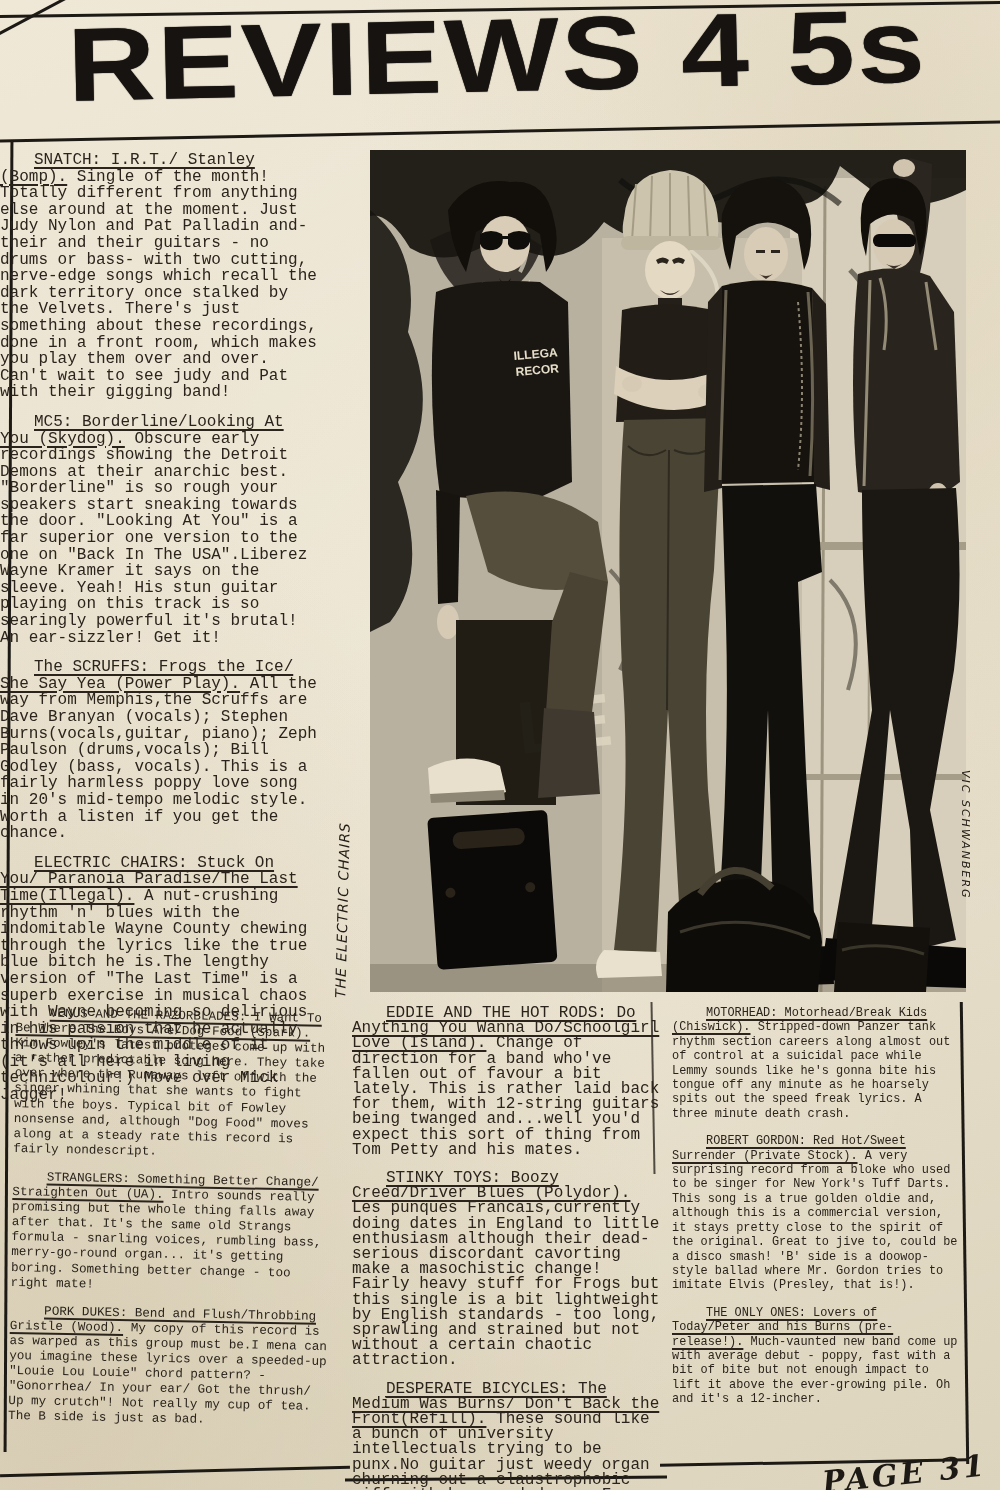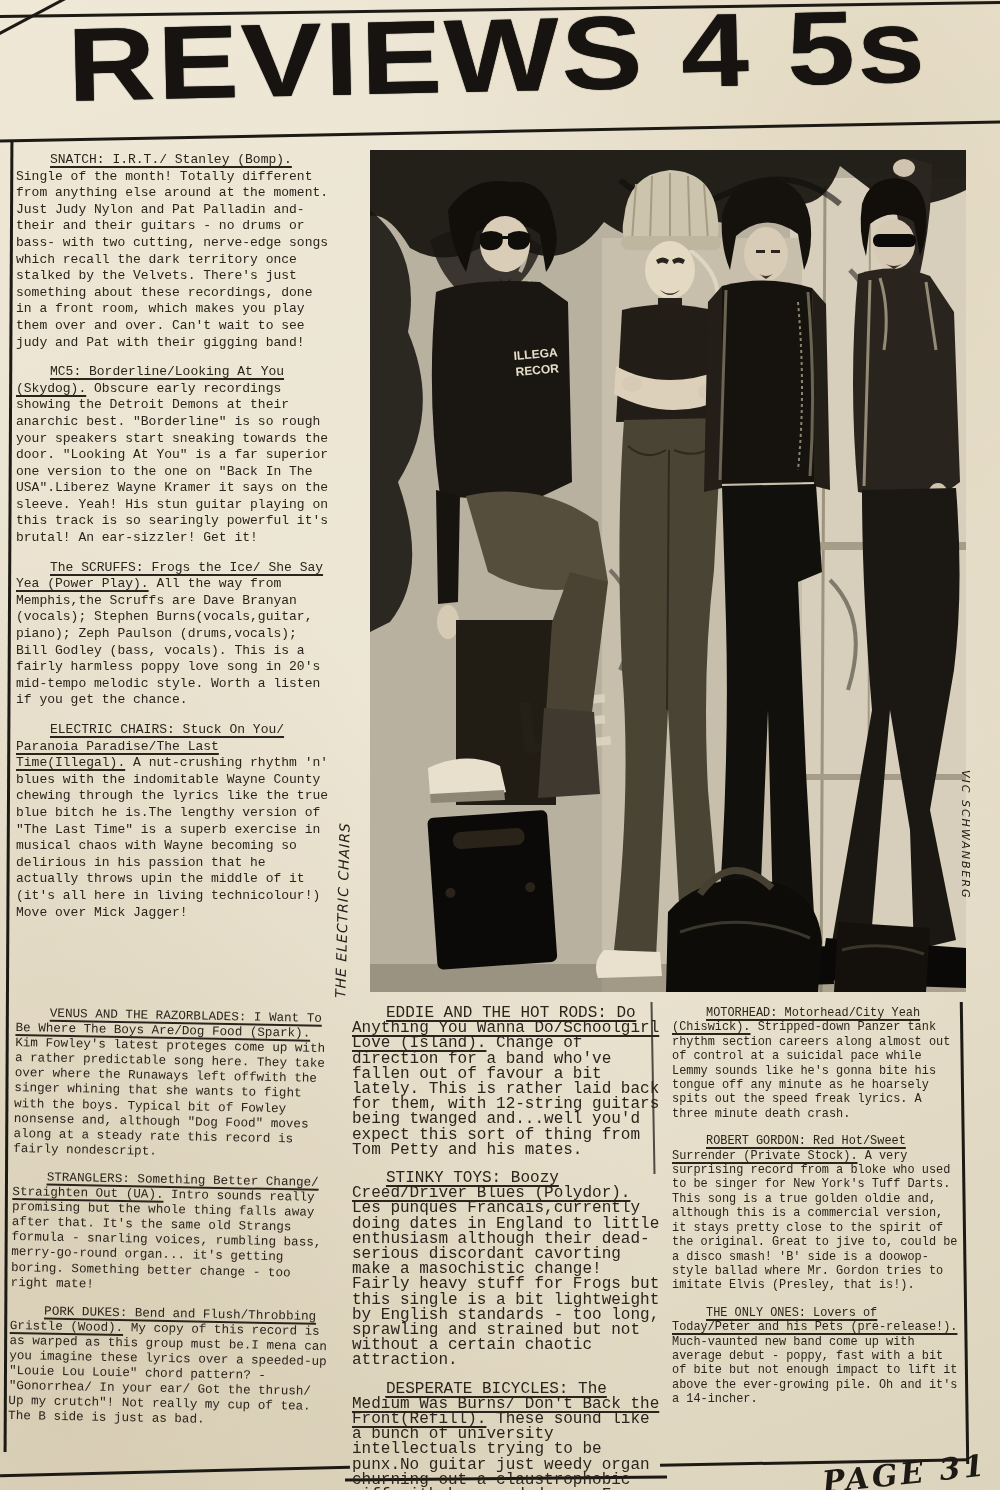--- a/index.html
+++ b/index.html
@@ -21,21 +21,21 @@
     transform:rotate(-1.3deg) scaleX(1.17);transform-origin:left top;
     text-shadow:0 0 1px #161310;
   }
   .rule{position:absolute;background:#1d1a15;}
   
   .col{position:absolute;text-align:left;}
   .review{margin:0;}
   .review + .review{margin-top:13px;}
   .col p{text-indent:34px;}
   .rh{text-decoration:underline;text-decoration-thickness:1.5px;text-underline-offset:3px;}
-  #col-topleft{left:16px;top:152px;width:318px;font-size:13px;line-height:16.6px;}
+  #col-topleft{left:0;top:152px;width:318px;font-size:16px;line-height:16.6px;}
   #col-botleft{left:16px;top:1006px;width:322px;font-size:12.6px;line-height:15.1px;
                transform:rotate(1.1deg);transform-origin:top left;}
   #col-botmid{left:352px;top:1006px;width:308px;font-size:16px;line-height:15.2px;}
   #col-botright{left:672px;top:1006px;width:288px;font-size:11.9px;line-height:14.4px;}
   
   #photo{position:absolute;left:370px;top:150px;width:596px;height:842px;}
   .caption-vert{
     position:absolute;left:336px;top:712px;height:286px;
     writing-mode:vertical-rl;transform:rotate(181.5deg);
     font-family:"DejaVu Sans",sans-serif;font-style:italic;
@@ -198,20 +198,20 @@
     <p class="review"><span class="rh">PORK DUKES: Bend and Flush/Throbbing Gristle (Wood).</span> <span>My copy of this record is as warped as this group must be.I mena can you imagine these lyrics over a speeded-up "Louie Lou Louie" chord pattern? - "Gonorrhea/ In your ear/ Got the thrush/ Up my crutch"! Not really my cup of tea. The B side is just as bad.</span></p>
   </div>
 
   <div class="col" id="col-botmid">
     <p class="review"><span class="rh">EDDIE AND THE HOT RODS: Do Anything You Wanna Do/Schoolgirl Love (Island).</span> <span>Change of direction for a band who've fallen out of favour a bit lately. This is rather laid back for them, with 12-string guitars being twanged and...well you'd expect this sort of thing from Tom Petty and his mates.</span></p>
     <p class="review"><span class="rh">STINKY TOYS: Boozy Creed/Driver Blues (Polydor).</span> <span>Les punques Francais,currently doing dates in England to little enthusiasm although their dead-serious discordant cavorting make a masochistic change! Fairly heavy stuff for Frogs but this single is a bit lightweight by English standards - too long, sprawling and strained but not without a certain chaotic attraction.</span></p>
     <p class="review"><span class="rh">DESPERATE BICYCLES: The Medium Was Burns/ Don't Back the Front(Refill).</span> <span>These sound like a bunch of university intellectuals trying to be punx.No guitar just weedy organ churning out a claustrophobic riff with bass and drums. Frogs are suitably banal.As dynamic as a wet flannel.</span></p>
   </div>
 
   <div class="col" id="col-botright">
-    <p class="review"><span class="rh">MOTORHEAD: Motorhead/City Yeah (Chiswick).</span> <span>Stripped-down Panzer tank rhythm section careers along almost out of control at a suicidal pace while Lemmy sounds like he's gonna bite his tongue off any minute as he hoarsely spits out the speed freak lyrics.  A three minute death crash.</span></p>
+    <p class="review"><span class="rh">MOTORHEAD: Motorhead/Break Kids (Chiswick).</span> <span>Stripped-down Panzer tank rhythm section careers along almost out of control at a suicidal pace while Lemmy sounds like he's gonna bite his tongue off any minute as he hoarsely spits out the speed freak lyrics.  A three minute death crash.</span></p>
     <p class="review"><span class="rh">ROBERT GORDON: Red Hot/Sweet Surrender (Private Stock).</span> <span>A very surprising record from a bloke who used to be singer for New York's Tuff Darts.  This song is a true golden oldie and, although this is a commercial version, it stays pretty close to the spirit of the original.  Great to jive to, could be a disco smash!  'B' side is a doowop-style ballad where Mr. Gordon tries to imitate Elvis (Presley, that is!).</span></p>
-    <p class="review"><span class="rh">THE ONLY ONES: Lovers of Today/Peter and his Pets (pre-release!).</span> <span>Much-vaunted new band come up with average debut - poppy, fast with a bit of bite but not enough impact to lift it above the ever-growing pile.  Oh and it's a 14-incher.</span></p>
+    <p class="review"><span class="rh">THE ONLY ONES: Lovers of Today/Peter and his Burns (pre-release!).</span> <span>Much-vaunted new band come up with average debut - poppy, fast with a bit of bite but not enough impact to lift it above the ever-growing pile.  Oh and it's a 12-incher.</span></p>
   </div>
 
   <div class="pagenum">PAGE 31</div>
 
 </div>
 
 </body></html>

